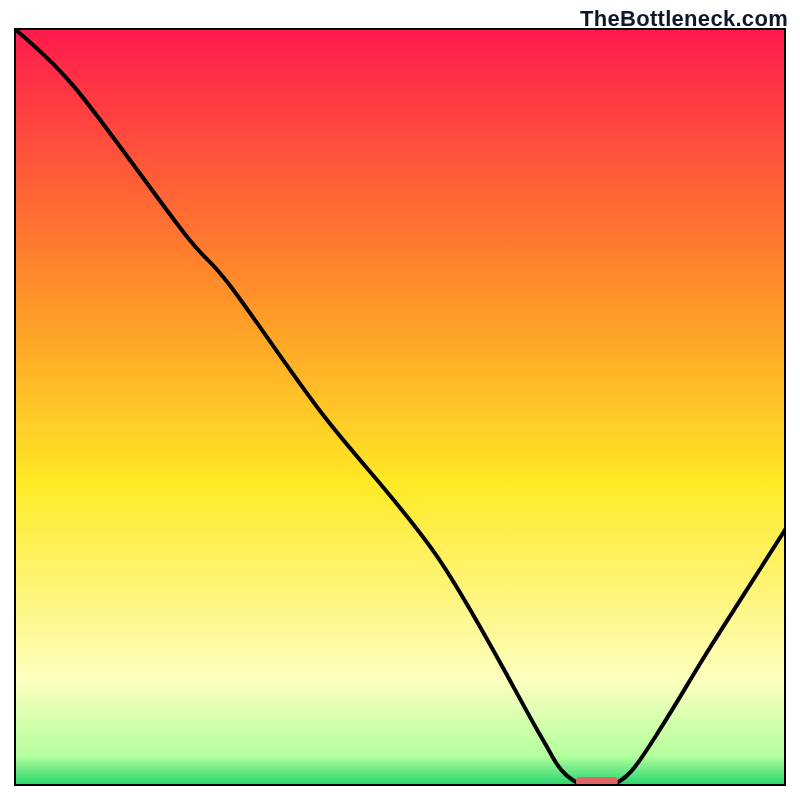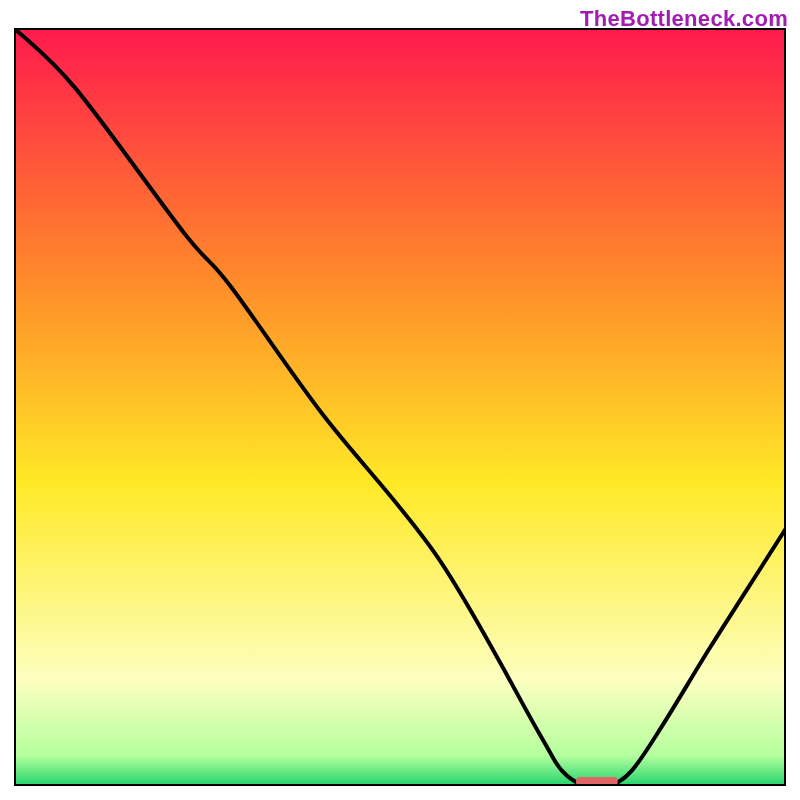--- a/index.html
+++ b/index.html
@@ -15,21 +15,21 @@
     position: relative;
     width: 800px;
     height: 800px;
   }
   .watermark {
     position: absolute;
     top: 6px;
     right: 12px;
     font-size: 22px;
     font-weight: bold;
-    color: #a21caf;
+    color: #0f172a;
     letter-spacing: 0.3px;
     z-index: 20;
     user-select: none;
   }
   .plot {
     position: absolute;
     left: 14px;
     top: 28px;
     width: 772px;
     height: 758px;

